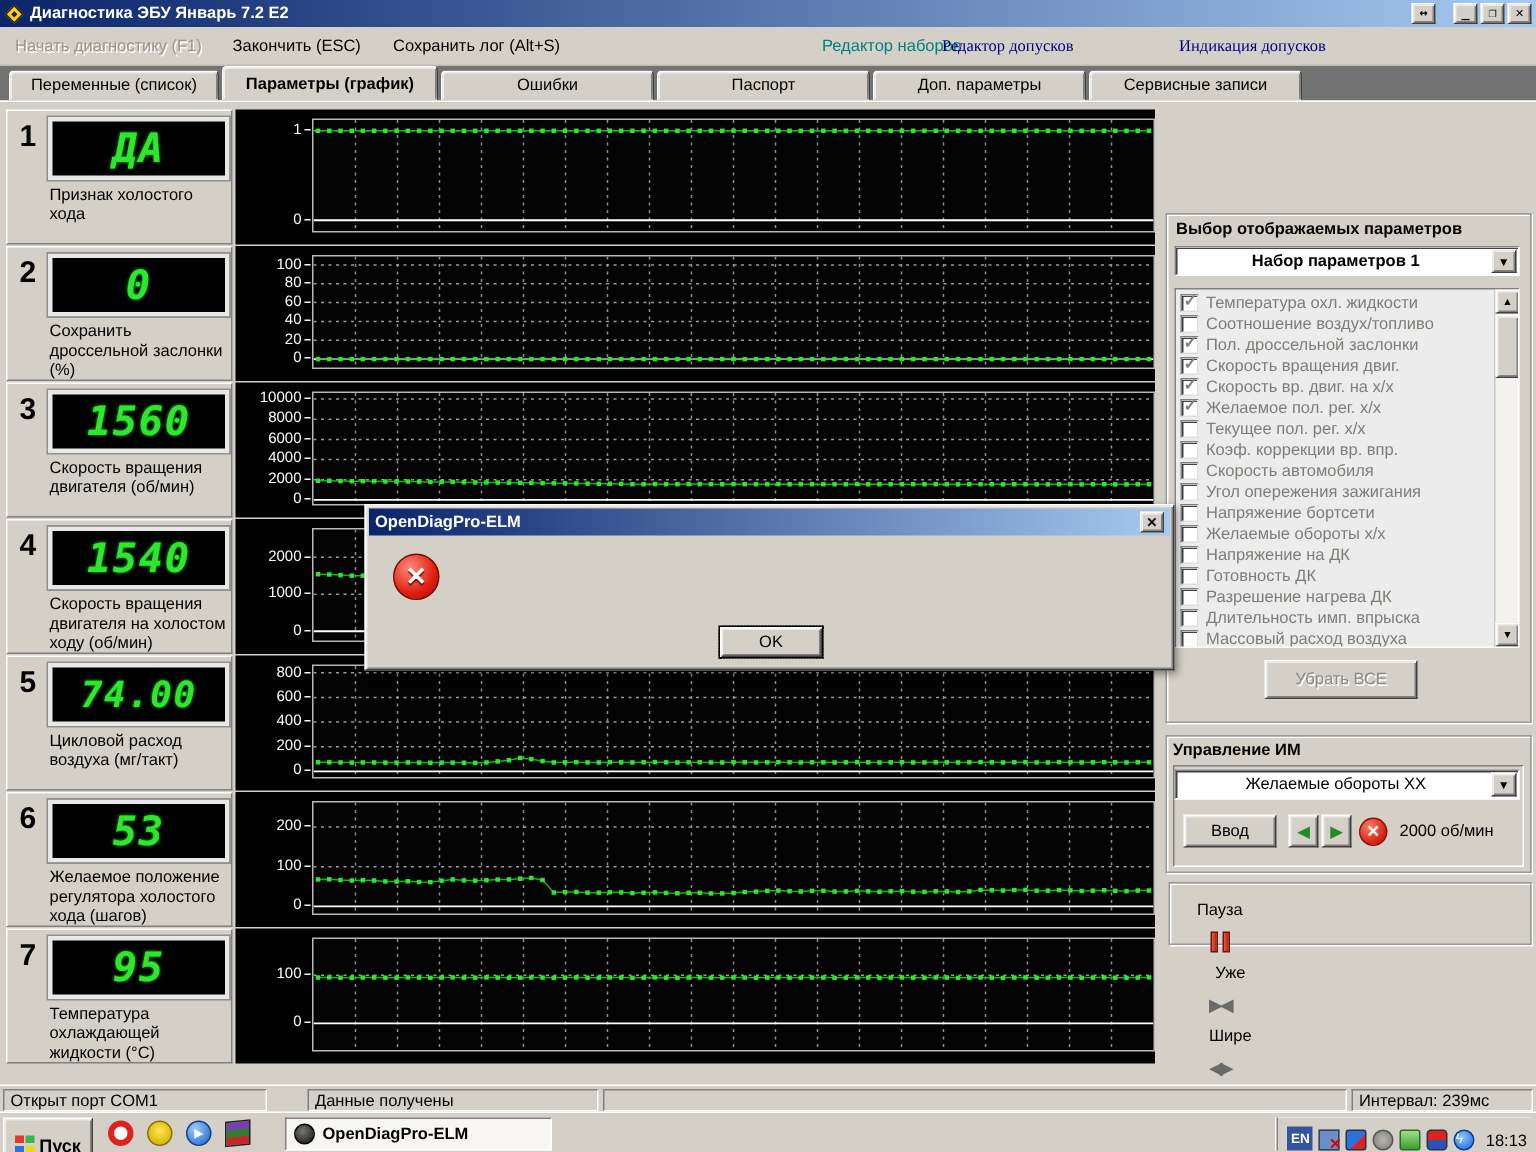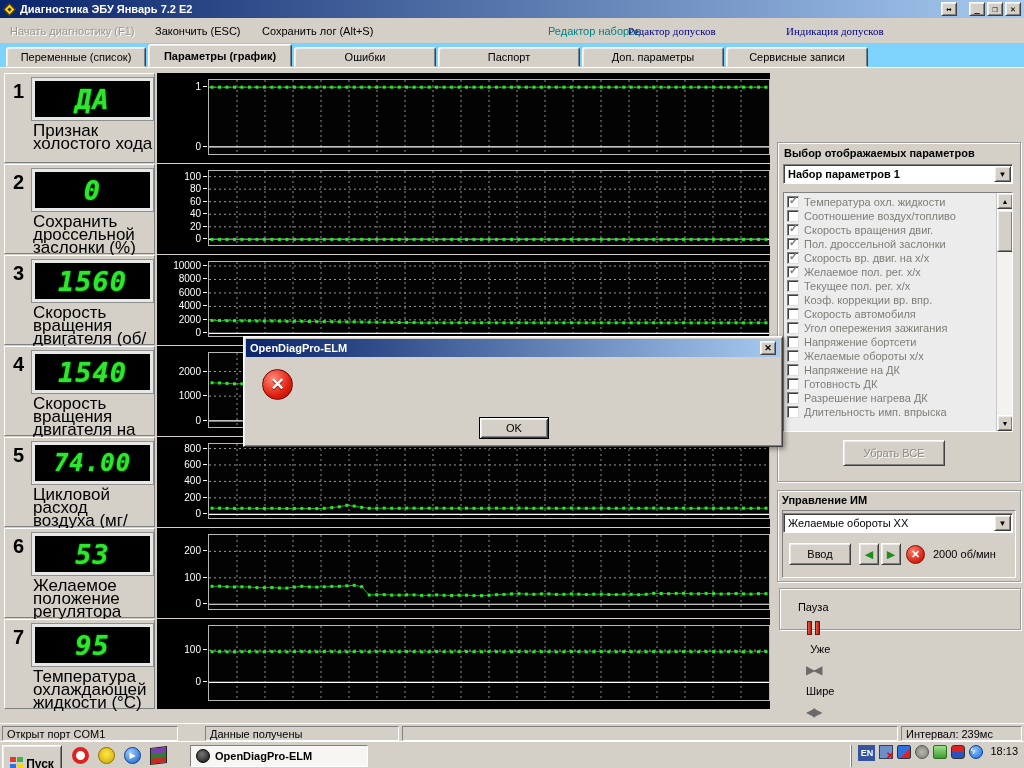--- a/index.html
+++ b/index.html
@@ -18,42 +18,42 @@
   .wbtn{width:16px;height:14px;font-size:9px;font-weight:bold;color:#000;font-family:"DejaVu Sans Mono",monospace;}
   #win-buttons{margin-left:auto;display:flex;gap:2px;align-items:center;}
   #btn-resize{margin-right:10px;}
   
   #menubar{left:0;top:18px;width:1024px;height:26px;background:#d4d0c8;border-bottom:1px solid #c0bcb4;}
   .menu-item{position:absolute;top:7px;white-space:nowrap;cursor:default;}
   .menu-item.disabled{color:#9a9690;text-shadow:1px 1px 0 #fff;}
   .menu-item.teal{color:#008080;margin-left:36px;}
   .menu-item.link{color:#000080;font-family:Liberation Serif, serif;}
   
-  #tabbar{left:0;top:44px;width:1024px;height:23px;background:#7dd3fc;}
+  #tabbar{left:0;top:44px;width:1024px;height:23px;background:#737373;}
   .tab{position:absolute;background:#d4d0c8;border:1px solid;border-color:#fff #404040 transparent #fff;border-radius:3px 3px 0 0;display:flex;align-items:center;justify-content:center;height:20px;top:3px;box-shadow:inset 1px 1px 0 #ececec, inset -1px 0 0 #808080;}
   .tab.active{font-weight:bold;height:23px;top:0;z-index:2;}
   
   #content{left:0;top:67px;width:1024px;height:656px;background:#d4d0c8;border-top:1px solid #fff;}
   
   #rows{left:4px;top:5px;width:766px;height:637px;}
   .param-row{position:relative;height:91px;}
   .param-left{position:absolute;left:0;top:0;width:151px;height:90px;background:#d4d0c8;border:1px solid;border-color:#fff #808080 #808080 #fff;}
   .param-num{position:absolute;left:8px;top:6px;font-size:20px;font-weight:bold;}
   .led{position:absolute;left:27px;top:4px;width:121px;height:42px;background:#000;border:3px solid #e8e8e8;outline:1px solid #909090;display:flex;align-items:center;justify-content:center;}
   .led-text{font-family:"DejaVu Sans Mono",monospace;font-style:italic;font-weight:bold;font-size:27px;color:#2fe62f;text-shadow:0 0 2px #0c0;letter-spacing:1px;}
-  .param-label{position:absolute;left:28px;top:50px;width:120px;line-height:13px;font-size:17px;}
+  .param-label{position:absolute;left:28px;top:50px;width:120px;line-height:13px;font-size:11px;}
   .param-chart{position:absolute;left:153px;top:0;width:613px;height:90px;background:#000;}
   .plot{position:absolute;left:51px;top:6px;width:562px;height:76px;background:#030303;border:1px solid #b8b8b8;}
   .tick-label{position:absolute;width:44px;text-align:right;color:#fff;font-size:10px;}
   .tick-dash{position:absolute;left:46px;width:4px;height:1px;background:#fff;}
   
   #right-panel{left:775px;top:72px;width:246px;height:640px;}
   .groupbox{position:absolute;border:1px solid #9a9a9a;box-shadow:1px 1px 0 #fff, inset 1px 1px 0 #fff;}
   .group-title{position:absolute;font-weight:bold;}
-  .combo{position:absolute;background:#fff;border:1px solid;border-color:#808080 #fff #fff #808080;box-shadow:inset 1px 1px 0 #404040;display:flex;align-items:center;}
+  .combo{position:absolute;background:#fff;border:1px solid;border-color:#808080 #fff #fff #808080;box-shadow:inset 1px 1px 0 #404040;display:flex;align-items:center;text-align:center;}
   .combo .combo-text{flex:1;padding-left:4px;white-space:nowrap;overflow:hidden;}
   .combo .drop{width:17px;height:16px;margin:1px;font-size:8px;}
   #check-list{position:absolute;left:8px;top:52px;width:230px;height:240px;background:#ececec;border:1px solid;border-color:#808080 #fff #fff #808080;overflow:hidden;}
   .check-item{height:14px;display:flex;align-items:center;gap:5px;padding-left:3px;color:#7e7e78;}
   .checkbox{width:12px;height:12px;background:#fff;border:1px solid;border-color:#808080 #dfdfdf #dfdfdf #808080;box-shadow:inset 1px 1px 0 #404040;flex:0 0 auto;position:relative;}
   .checkbox.checked::after{content:"✓";position:absolute;left:1px;top:-3px;color:#808080;font-size:11px;font-weight:bold;}
   #list-scrollbar{position:absolute;right:0;top:0;width:16px;height:100%;background:#f4f2ee;border-left:1px solid #c8c8c8;}
   .scroll-btn{position:absolute;left:0;width:16px;height:16px;font-size:7px;}
   .scroll-thumb{position:absolute;left:0;top:17px;width:16px;height:42px;}
   .disabled-btn{color:#8a8a84;text-shadow:1px 1px 0 #fff;}
@@ -73,21 +73,21 @@
   #statusbar{left:0;top:723px;width:1024px;height:18px;background:#d4d0c8;border-top:1px solid #fff;}
   .status-panel{position:absolute;top:2px;height:15px;line-height:14px;padding-left:4px;border:1px solid;border-color:#808080 #fff #fff #808080;}
   
   #taskbar{left:0;top:741px;width:1024px;height:27px;background:#d4d0c8;border-top:1px solid #fff;}
   #start-btn{position:absolute;left:2px;top:3px;width:60px;height:37px;font-weight:bold;font-size:12px;gap:3px;}
   #start-flag{width:13px;height:13px;display:grid;grid-template-columns:6px 6px;grid-gap:1px;}
   #start-flag i{display:block;width:6px;height:5px;}
   .ql-icon{position:absolute;top:5px;width:17px;height:17px;}
   #task-btn{position:absolute;left:190px;top:3px;width:178px;height:22px;background:#f7f6f3;border:1px solid;border-color:#808080 #fff #fff #808080;display:flex;align-items:center;gap:5px;padding-left:5px;font-weight:bold;}
   #task-icon{width:14px;height:14px;border-radius:50%;background:radial-gradient(circle at 40% 35%,#777,#111);border:1px solid #000;}
-  #tray{position:absolute;right:2px;top:3px;height:22px;display:flex;align-items:flex-start;gap:4px;border-left:1px solid #808080;box-shadow:-1px 0 0 #fff;padding:0 4px 0 6px;}
+  #tray{position:absolute;right:2px;top:3px;height:22px;display:flex;align-items:flex-end;gap:4px;border-left:1px solid #808080;box-shadow:-1px 0 0 #fff;padding:0 4px 0 6px;}
   #lang-ind{width:17px;height:16px;background:#36539e;color:#fff;font-size:9px;font-weight:bold;display:flex;align-items:center;justify-content:center;}
   .tray-icon{width:14px;height:14px;position:relative;display:inline-block;}
   #clock{font-size:11px;padding-left:3px;}
 </style>
 </head>
 <body>
 
 <div class="abs" id="titlebar">
   <span id="title-icon">
       <i class="d1"></i>
@@ -987,25 +987,25 @@
           <div class="check-item">
             <span class="checkbox checked"></span>
             <span>Температура охл. жидкости</span>
           </div>
           <div class="check-item">
             <span class="checkbox"></span>
             <span>Соотношение воздух/топливо</span>
           </div>
           <div class="check-item">
             <span class="checkbox checked"></span>
+            <span>Пол. дроссельной заслонки</span>
+          </div>
+          <div class="check-item">
+            <span class="checkbox checked"></span>
             <span>Скорость вращения двиг.</span>
-          </div>
-          <div class="check-item">
-            <span class="checkbox checked"></span>
-            <span>Пол. дроссельной заслонки</span>
           </div>
           <div class="check-item">
             <span class="checkbox checked"></span>
             <span>Скорость вр. двиг. на х/х</span>
           </div>
           <div class="check-item">
             <span class="checkbox checked"></span>
             <span>Желаемое пол. рег. х/х</span>
           </div>
           <div class="check-item">
@@ -1040,20 +1040,24 @@
             <span class="checkbox"></span>
             <span>Готовность ДК</span>
           </div>
           <div class="check-item">
             <span class="checkbox"></span>
             <span>Разрешение нагрева ДК</span>
           </div>
           <div class="check-item">
             <span class="checkbox"></span>
             <span>Длительность имп. впрыска</span>
+          </div>
+          <div class="check-item">
+            <span class="checkbox"></span>
+            <span>Массовый расход воздуха</span>
           </div>
         </div>
       <div id="list-scrollbar">
         <span class="scroll-btn btn raised" style="top:0">▲</span>
         <span class="scroll-thumb raised"></span>
         <span class="scroll-btn btn raised" style="bottom:0">▼</span>
       </div>
     </div>
     <div class="btn raised disabled-btn abs" style="left:68px;top:300px;width:102px;height:26px">Убрать ВСЕ</div>
 

